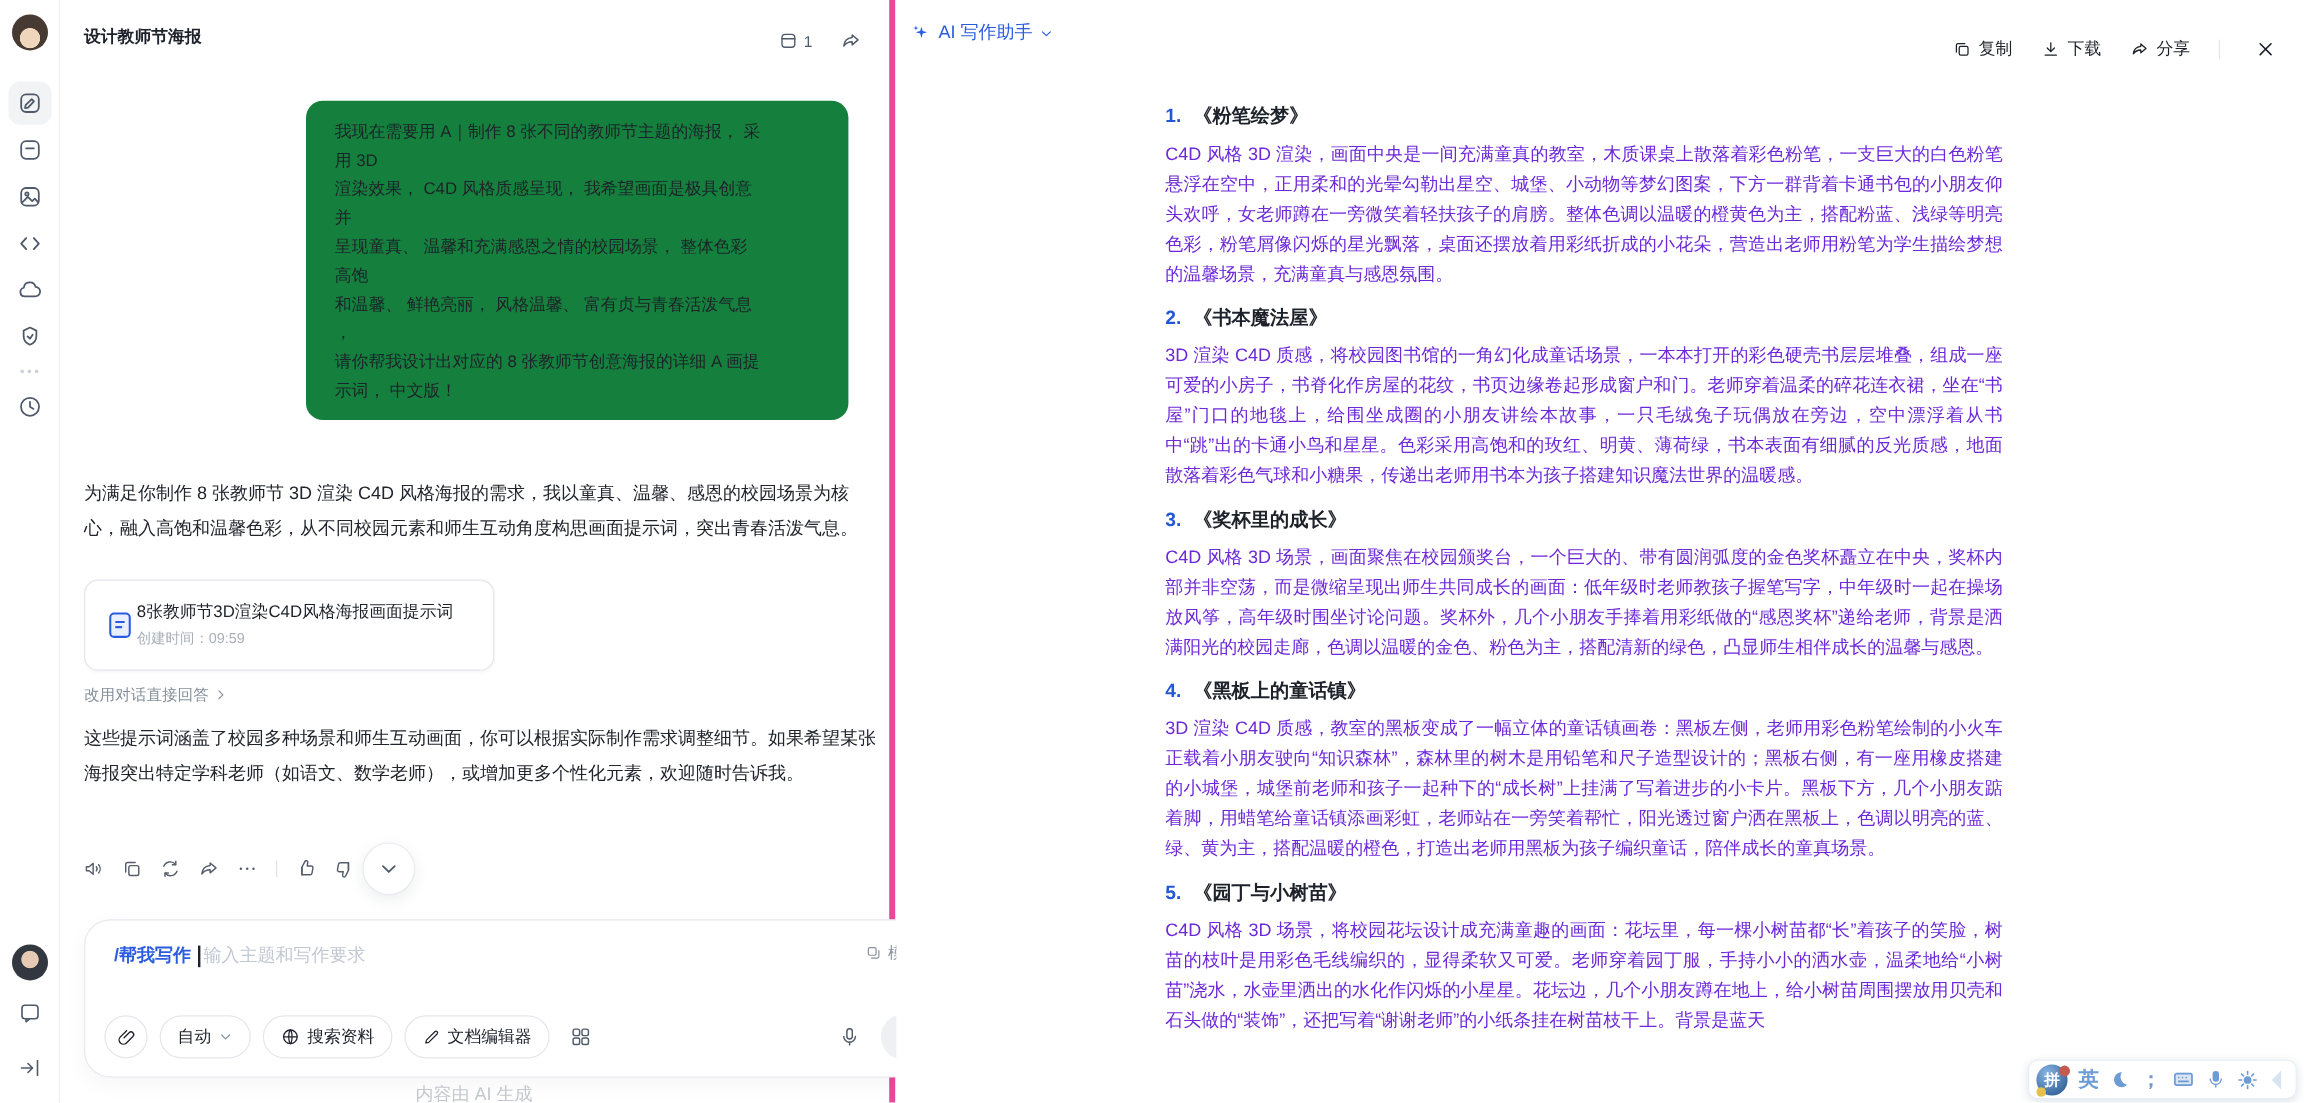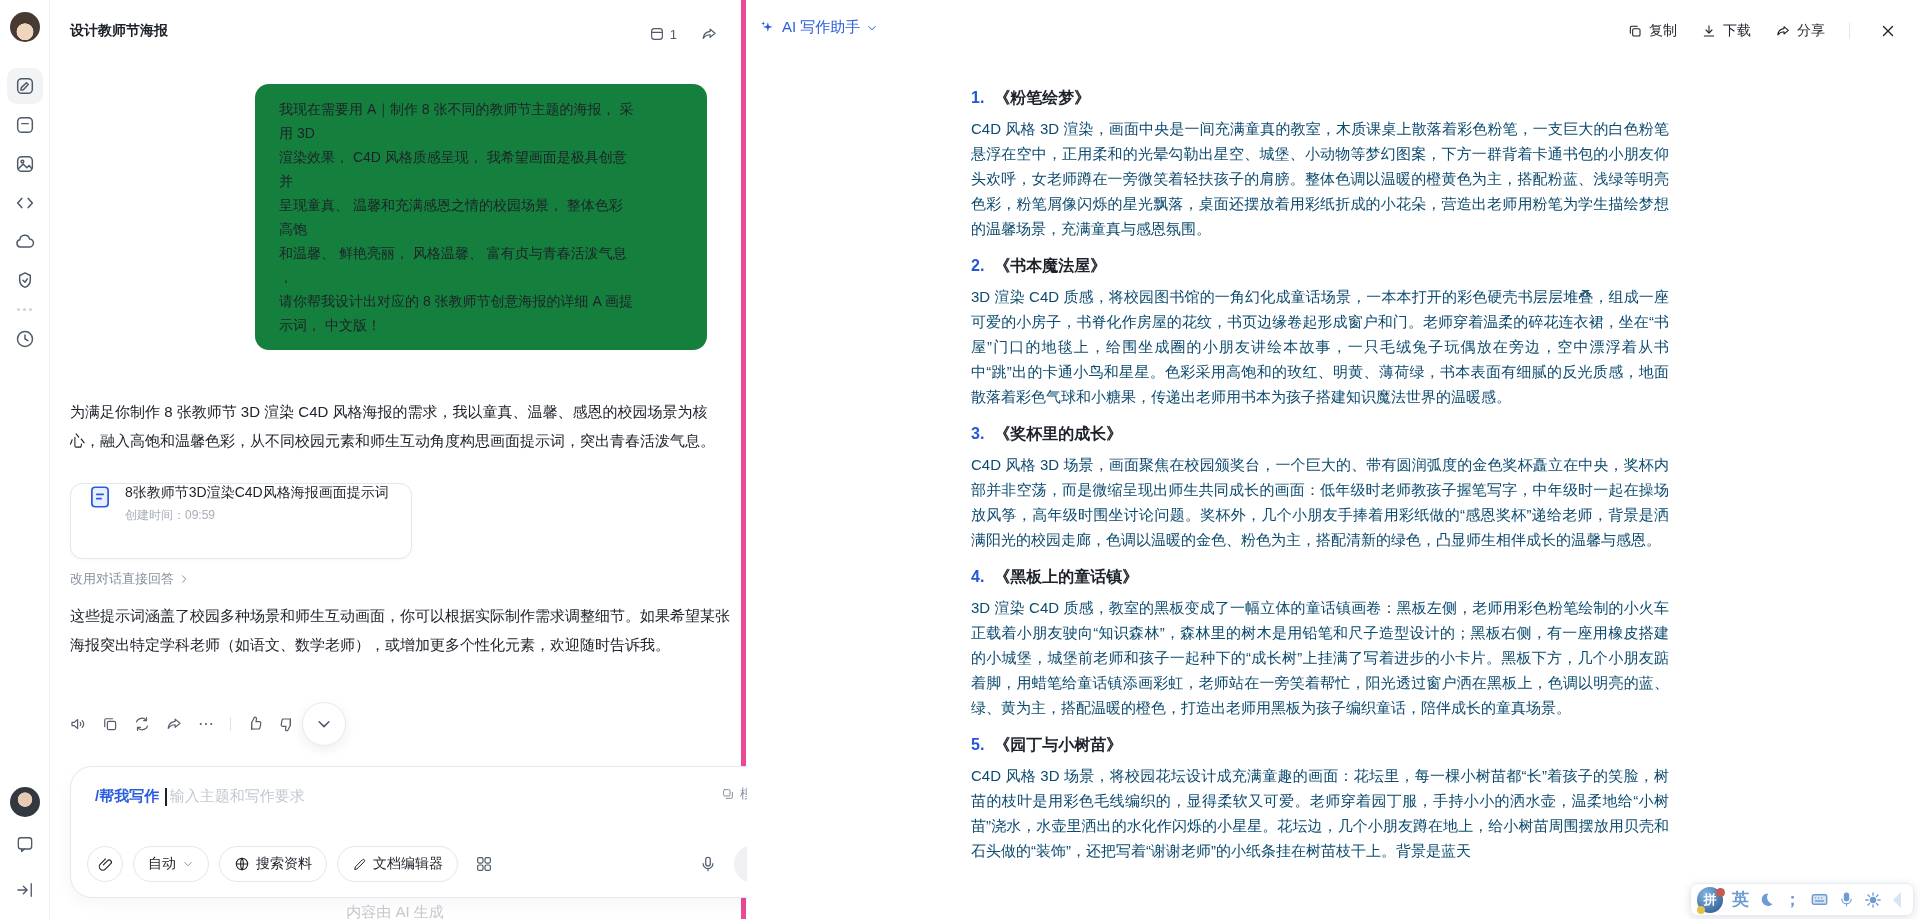--- a/index.html
+++ b/index.html
@@ -30,22 +30,22 @@
   .chat-title { position:absolute; left:20px; top:22px; font-size:14px; font-weight:bold; color:#1d2129; }
   .chat-head-right { position:absolute; right:18px; top:20px; display:flex; align-items:center;
           gap:18px; color:#4e5969; }
   .artifact-badge { display:flex; align-items:center; gap:5px; font-size:13px; color:#4e5969; cursor:pointer; }
 
   .bubble-user { position:absolute; left:205px; top:84px; width:452px; background:#15803d;
           border-radius:14px; padding:13px 24px; font-size:14px; line-height:24px; color:#1d2129; }
   .ai-intro { position:absolute; left:20px; top:397px; width:662px; font-size:15px;
           line-height:29px; color:#20242c; }
   .doc-card { position:absolute; left:20px; top:483px; width:342px; height:76px; background:#fff;
-          border:1px solid #e5e6eb; border-radius:12px; display:flex; 
-          gap:12px; padding:0 16px; cursor:pointer; box-shadow:0 1px 3px rgba(31,35,41,.03); }
+          border:1px solid #e5e6eb; border-radius:12px; display:flex; align-items:center;
+          gap:1px; padding:0 16px; cursor:pointer; box-shadow:0 1px 3px rgba(31,35,41,.03); }
   .doc-card .tt { font-size:14px; font-weight:500; color:#1d2129; }
   .doc-card .mm { font-size:12px; color:#a9aeb8; margin-top:5px; }
   .fallback { position:absolute; left:20px; top:570px; display:flex; align-items:center; gap:4px;
           font-size:13px; color:#86909c; cursor:pointer; }
   .ai-outro { position:absolute; left:20px; top:601px; width:668px; font-size:15px;
           line-height:29px; color:#20242c; }
 
   .action-bar { position:absolute; left:14px; top:710px; display:flex; align-items:center; gap:4px;
           color:#565e6b; }
   .act { width:28px; height:28px; display:flex; align-items:center; justify-content:center;
@@ -76,31 +76,31 @@
   .spacer { flex:1; }
   .send-btn { width:38px; height:38px; border-radius:50%; background:#eef0f3; display:flex;
           align-items:center; justify-content:center; color:#99a0ab; cursor:pointer; }
   .gen-note { position:absolute; left:20px; top:903px; width:650px; text-align:center;
           font-size:15px; color:#c3c7ce; }
 
   
   .docpanel { position:absolute; left:747px; top:0; width:1173px; height:919px; background:#fff; }
   .dp-assistant { position:absolute; left:12px; top:18px; display:flex; align-items:center; gap:6px;
           color:#2b5ce0; font-size:15px; font-weight:500; cursor:pointer; }
-  .dp-tools { position:absolute; right:18px; top:17px; display:flex; align-items:center; gap:24px;text-align:right; }
+  .dp-tools { position:absolute; right:18px; top:27px; display:flex; align-items:center; gap:24px;text-align:right; }
   .tool { display:flex; align-items:center; gap:6px; font-size:14px; color:#1d2129; cursor:pointer; }
   .tool-div { width:1px; height:16px; background:#e5e6eb; }
   .dp-close { width:28px; height:28px; display:flex; align-items:center; justify-content:center;
           color:#1d2129; cursor:pointer; }
 
   .doc-article { position:absolute; left:224px; top:86px; width:698px; }
   .sec h3 { display:flex; gap:10px; font-size:16px; line-height:24px; color:#1d2129;
           font-weight:bold; margin-bottom:6px; }
   .sec h3 .num { color:#2457d6; }
-  .sec p { font-size:15px; line-height:25px; color:#0c4a6e; text-align:justify; margin-bottom:13px; }
+  .sec p { font-size:15px; line-height:25px; color:#6d28d9; text-align:justify; margin-bottom:13px; }
 
   
   .ime { position:absolute; right:6px; bottom:3px; height:33px; background:rgba(255,255,255,.95);
           border:1px solid #e7ecf2; border-radius:8px; box-shadow:0 2px 8px rgba(60,90,130,.18);
           display:flex; align-items:center; gap:9px; padding:0 12px 0 6px; }
   .ime-logo { position:relative; width:26px; height:26px; border-radius:50%;
           background: radial-gradient(circle at 34% 28%, #86b3e2, #39699f 75%);
           display:flex; align-items:center; justify-content:center;
           color:#fff; font-size:13px; font-weight:bold; }
   .ime-logo .dotr { position:absolute; right:-2px; top:1px; width:9px; height:9px; border-radius:50%;

